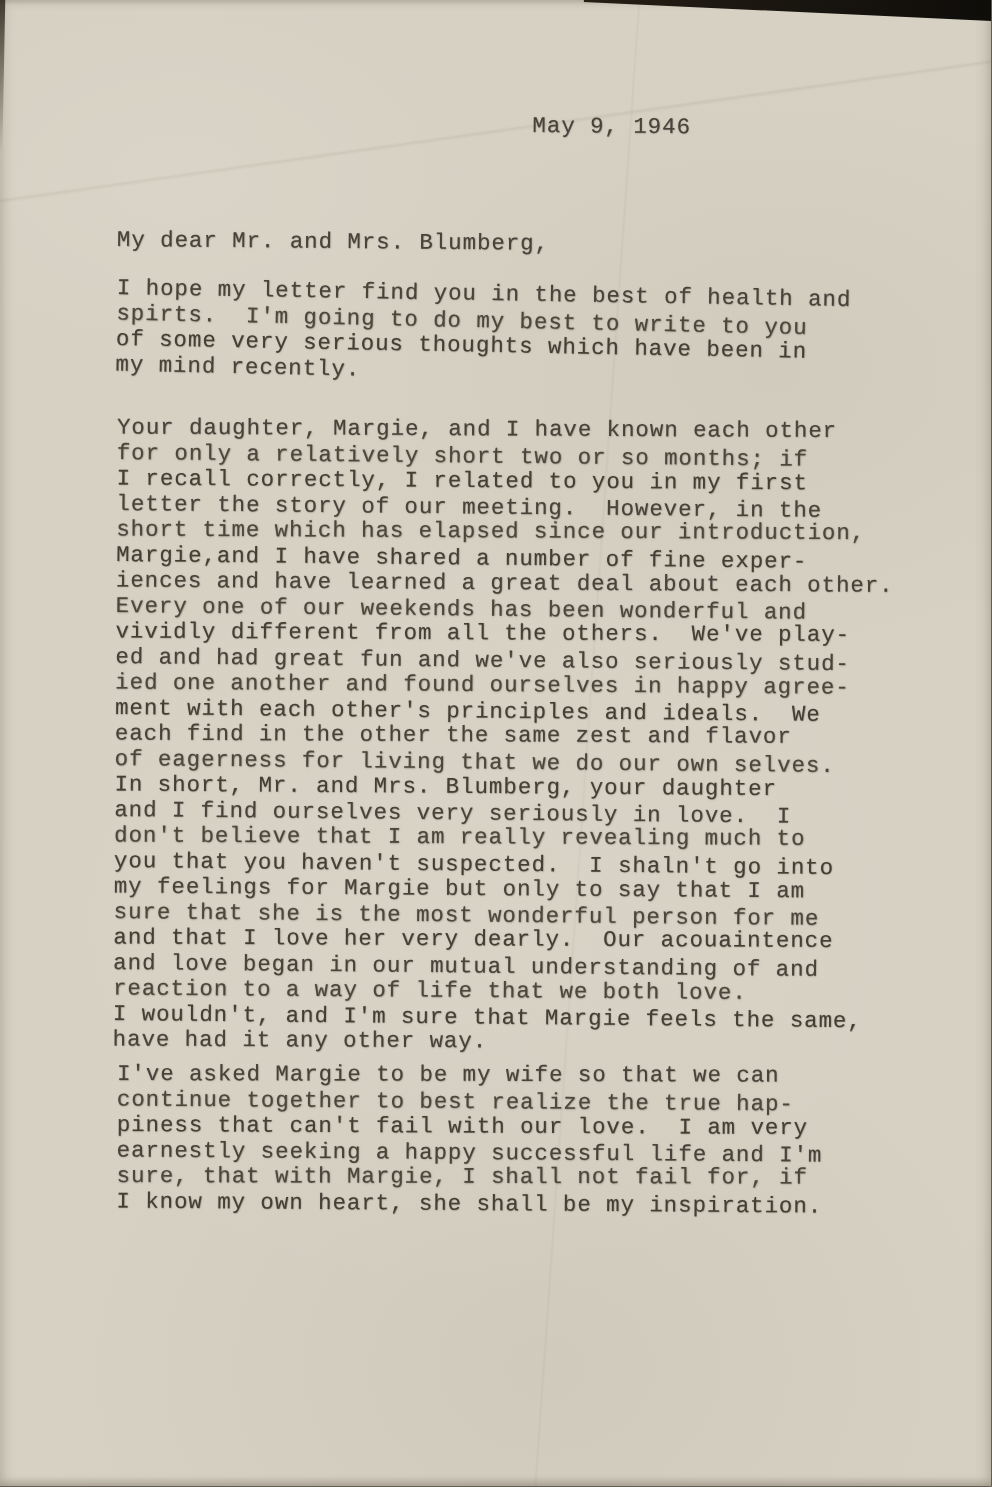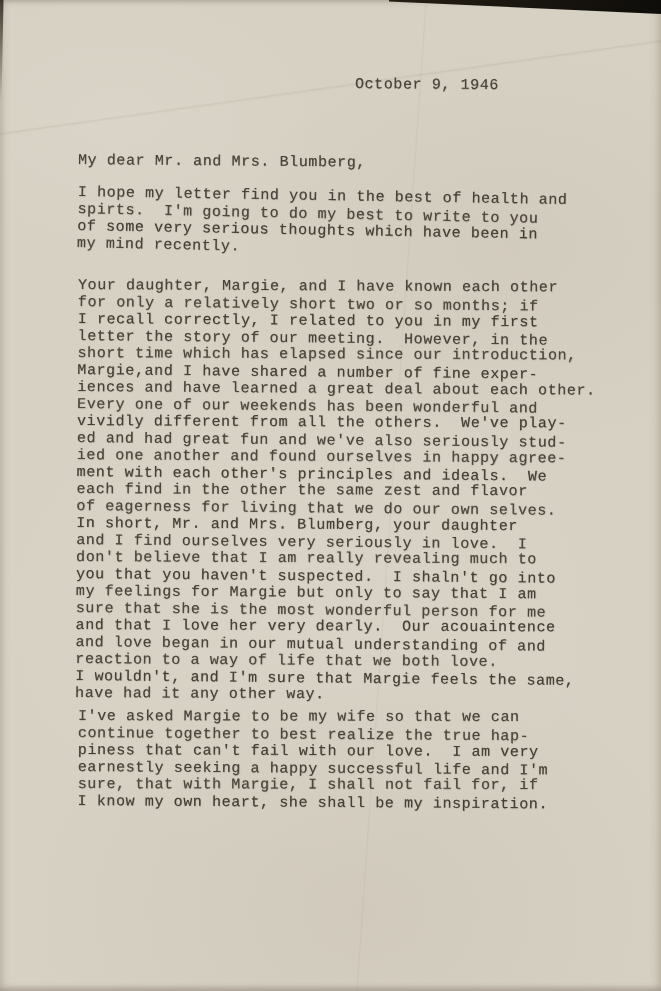--- a/index.html
+++ b/index.html
@@ -67,21 +67,21 @@
   .line:nth-child(3n){color:#453e35;}
   .line:nth-child(3n+2){color:#4e463d;text-shadow:0.3px 0.3px 1px rgba(62,54,44,0.6);}
 </style>
 </head>
 <body>
 
 <div class="scan">
   <div class="bg-wedge"></div>
   <div class="edge-left"></div>
 
-  <div class="block block-date typed">October 9, 1946</div>
+  <div class="block block-date typed">May 9, 1946</div>
 
   <div class="block block-salutation typed">My dear Mr. and Mrs. Blumberg,</div>
 
   <div class="block p1 typed">
       <div class="line">I hope my letter find you in the best of health and</div>
       <div class="line">spirts.  I'm going to do my best to write to you</div>
       <div class="line">of some very serious thoughts which have been in</div>
       <div class="line">my mind recently.</div>
     </div>
 

